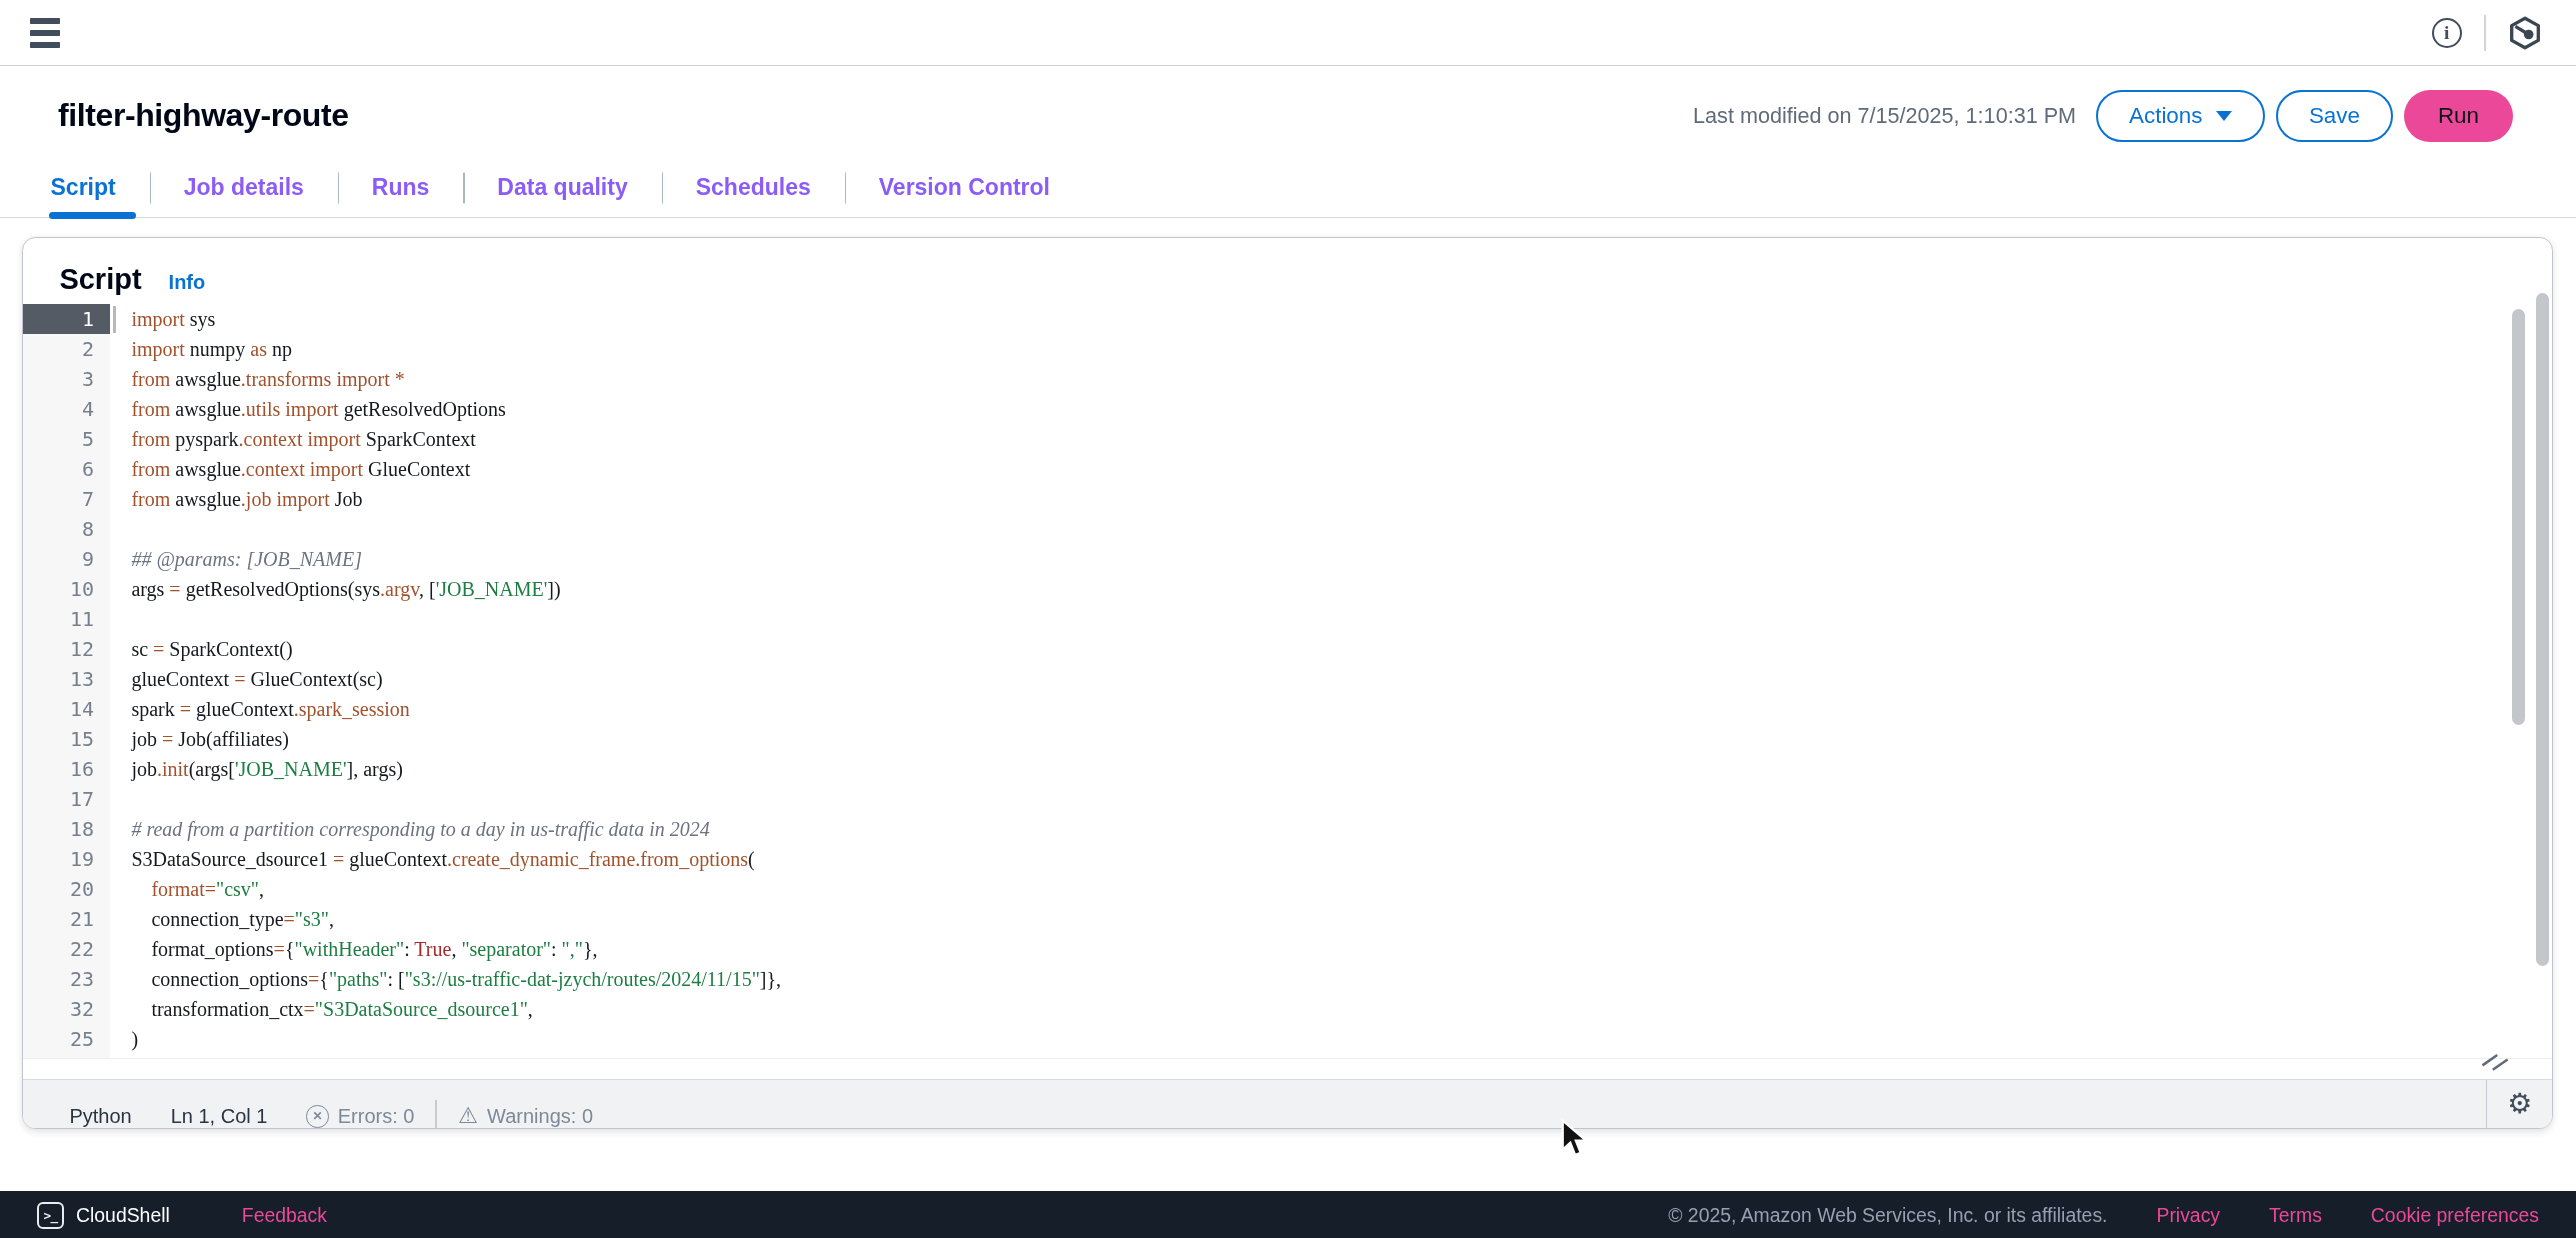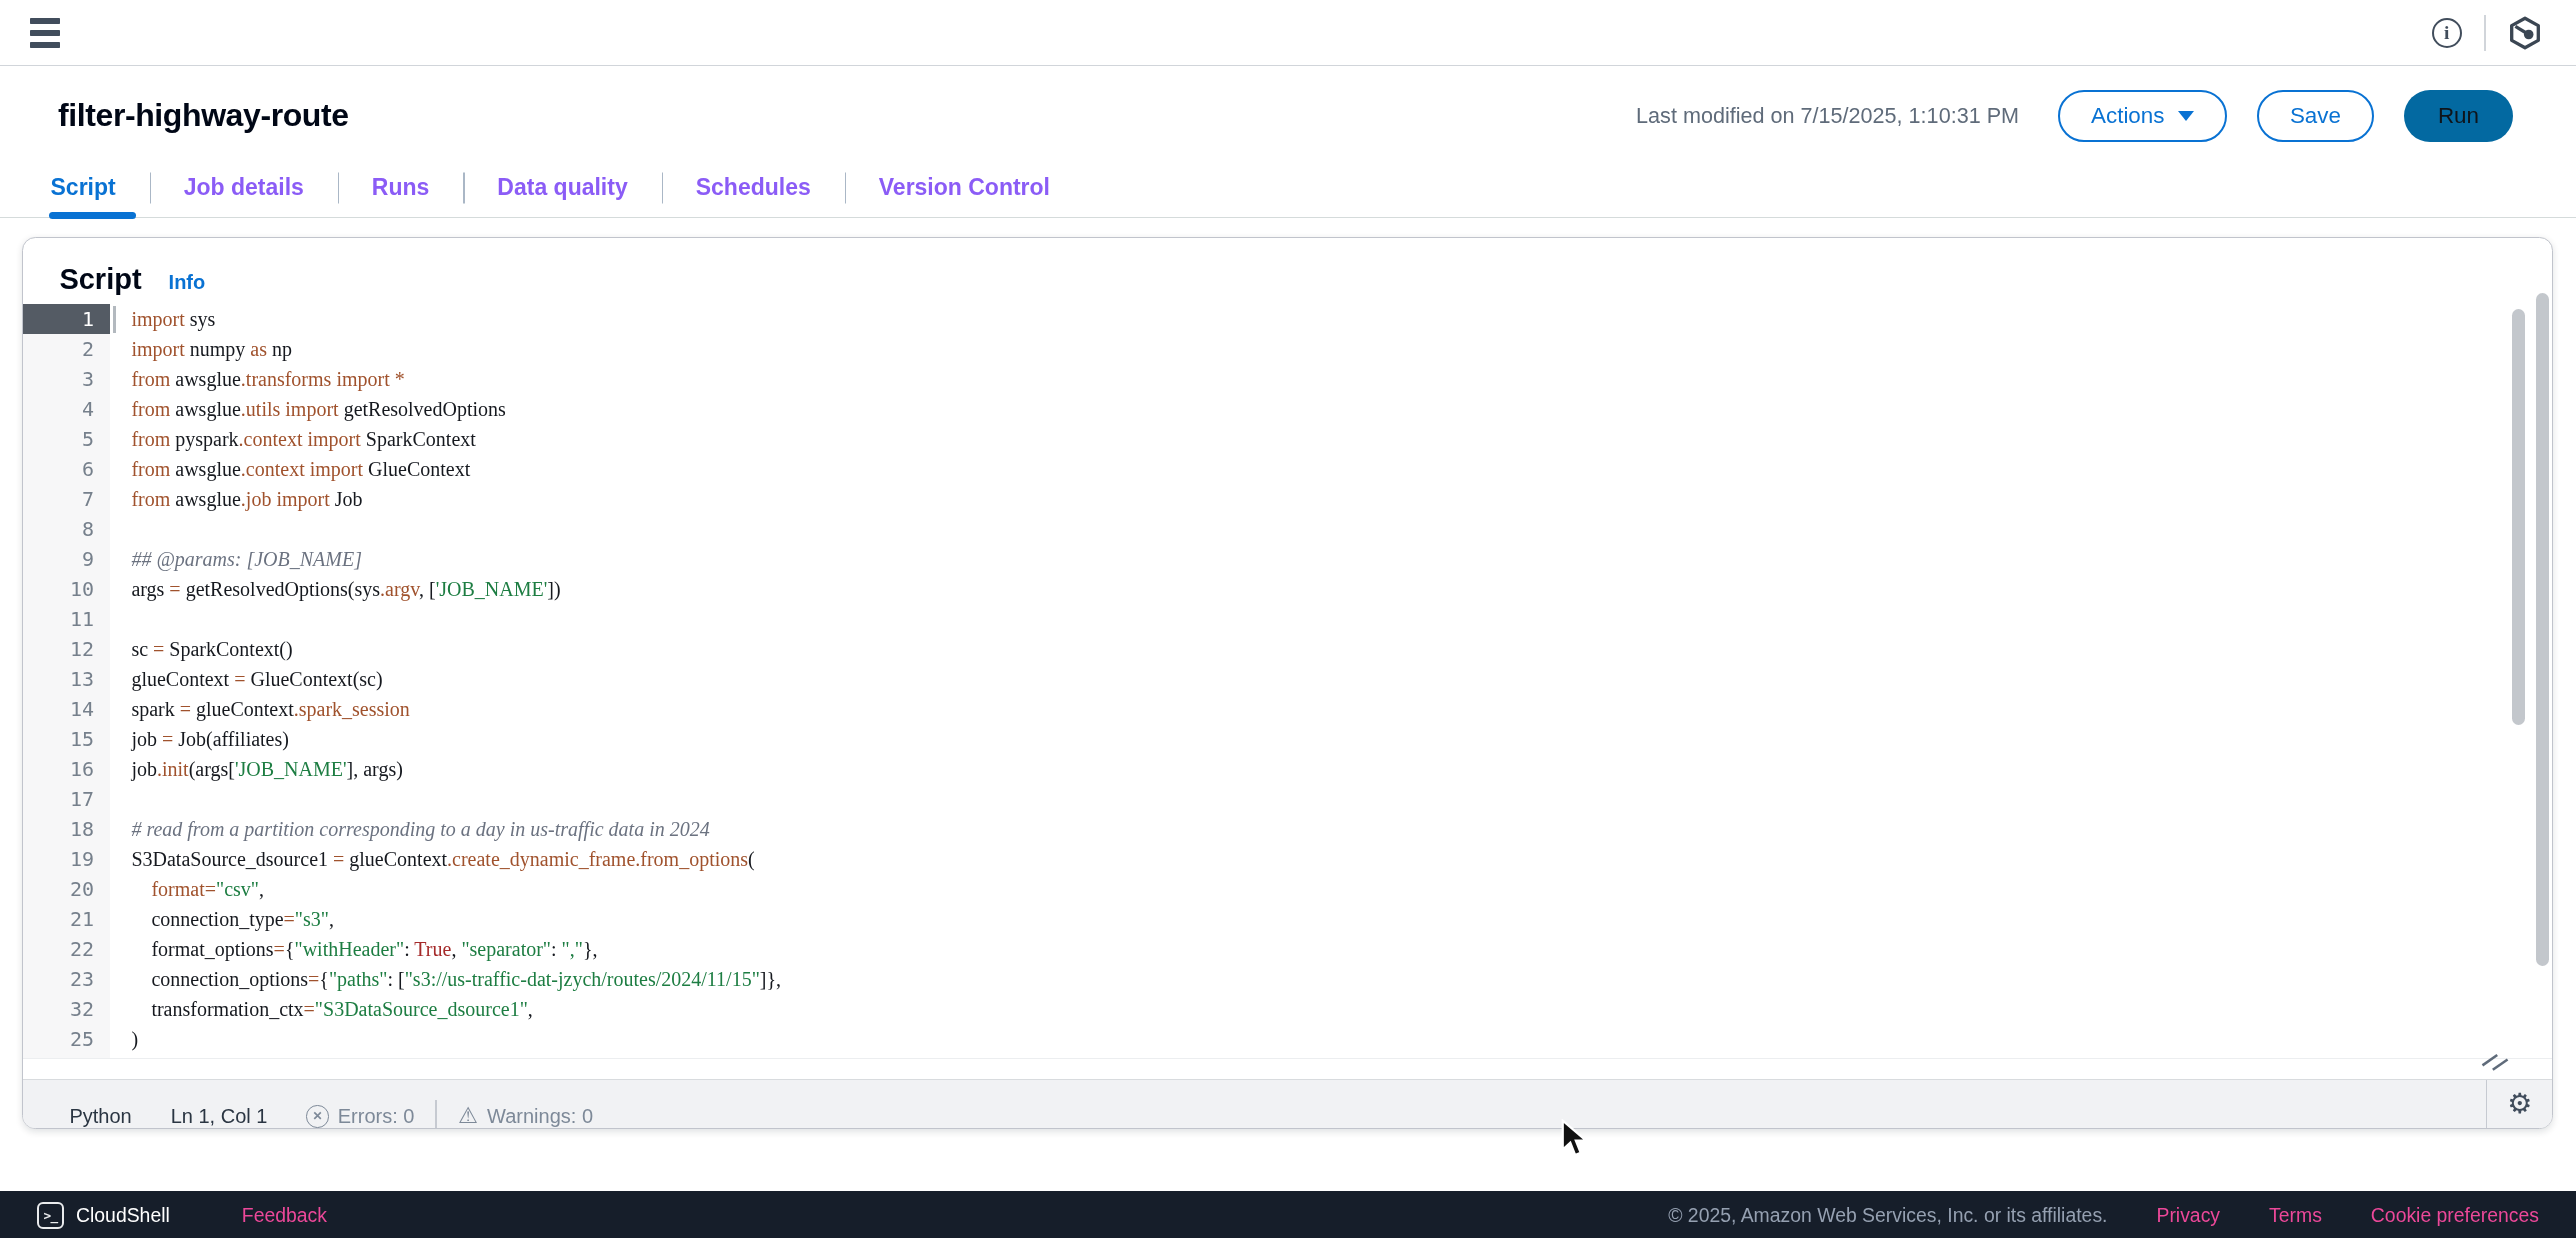--- a/index.html
+++ b/index.html
@@ -15,26 +15,26 @@
   .topbar-right { margin-left:auto; display:flex; align-items:center; gap:22.4px; }
   .icon-info { width:30px; height:30px; border:2.2px solid #414d5c; border-radius:50%;
                display:flex; align-items:center; justify-content:center;
                font-family:"Liberation Serif", serif; font-weight:700; font-size:19.4px; color:#414d5c; }
   .tb-divider { width:1.5px; height:36px; background:#d1d5da; }
 
   
   .page-header { position:absolute; top:72px; left:0; right:0; height:87px;
                  display:flex; align-items:center; padding:0 63px 0 58px; }
   .page-title { font-size:32px; font-weight:700; color:#000716; letter-spacing:-0.4px; }
-  .header-actions { margin-left:auto; display:flex; align-items:center; gap:30px; }
+  .header-actions { margin-left:auto; display:flex; align-items:center; gap:11px; }
   .last-modified { font-size:21.6px; color:#5f6b7a; margin-right:9px; }
   .btn { height:52px; border-radius:27px; font-size:22.4px; font-weight:400;
          display:flex; align-items:center; justify-content:center; padding:0 31px; cursor:pointer; }
   .btn-normal { border:2.2px solid #0972d3; color:#0972d3; background:#fff; }
-  .btn-primary { background:#0369a1; color:#0f141a; border:none; padding:4px 34px; }
+  .btn-primary { background:#ec4899; color:#0f141a; border:none; padding:4px 34px; }
   .caret-down { width:0; height:0; border-left:8.2px solid transparent; border-right:8.2px solid transparent;
                 border-top:10.4px solid #0972d3; margin-left:13.4px; }
 
   
   .tabs { position:absolute; top:158px; left:0; right:0; height:60px; padding:0 49px;
           border-bottom:1.5px solid #d5dbdb; }
   .tabs-inner { display:flex; height:100%; }
   .tab { display:flex; align-items:center; padding:0 34px; font-size:23px; font-weight:700;
          color:#8b5cf6; position:relative; cursor:pointer; white-space:nowrap; }
   .tab:first-child { padding-left:1.5px; }

